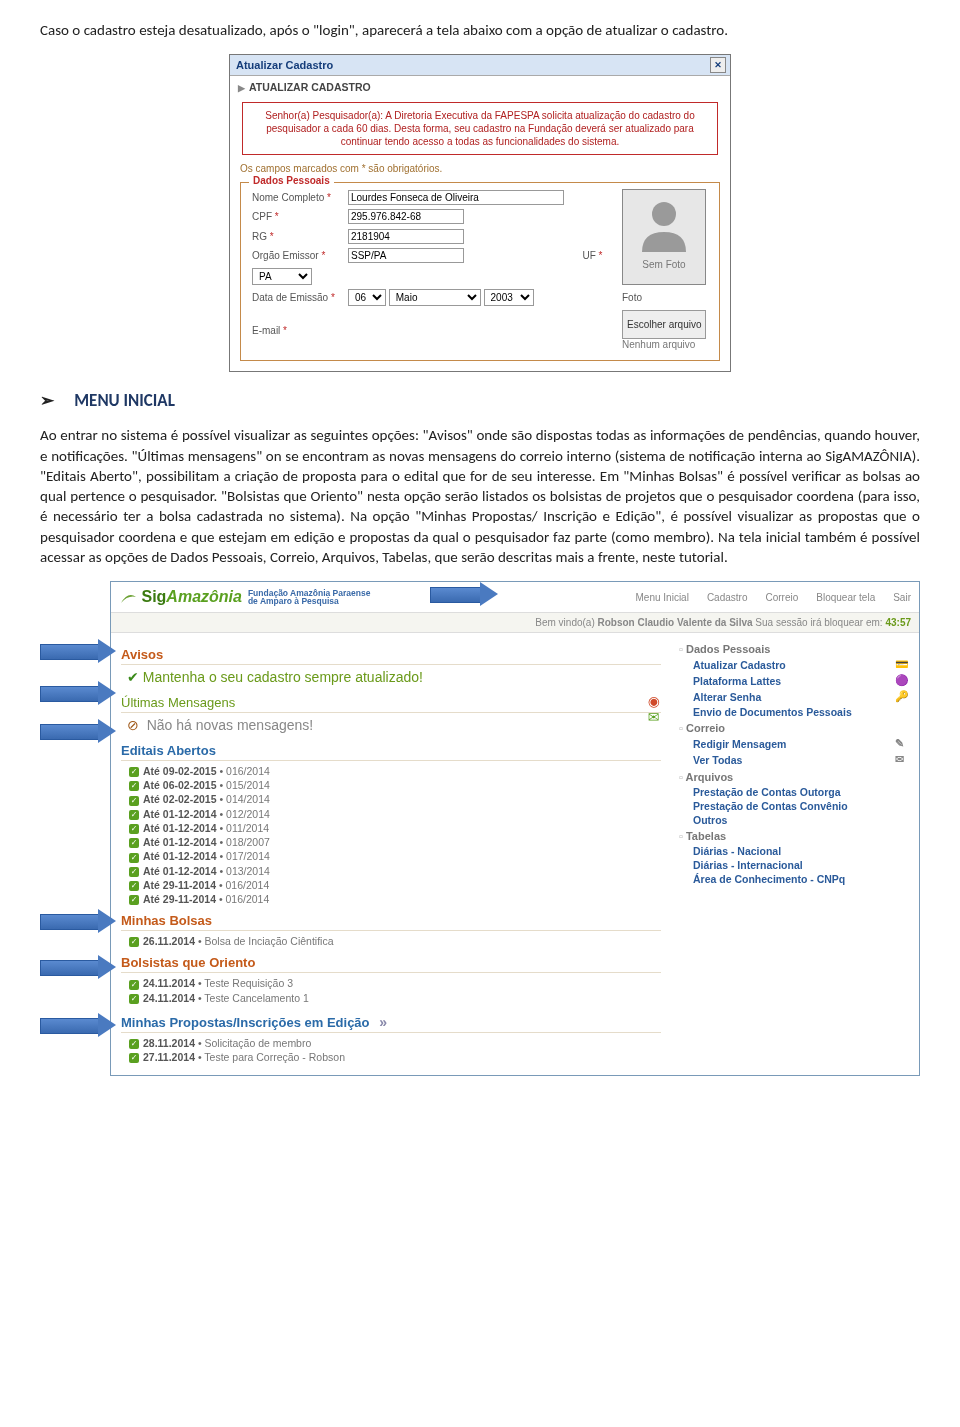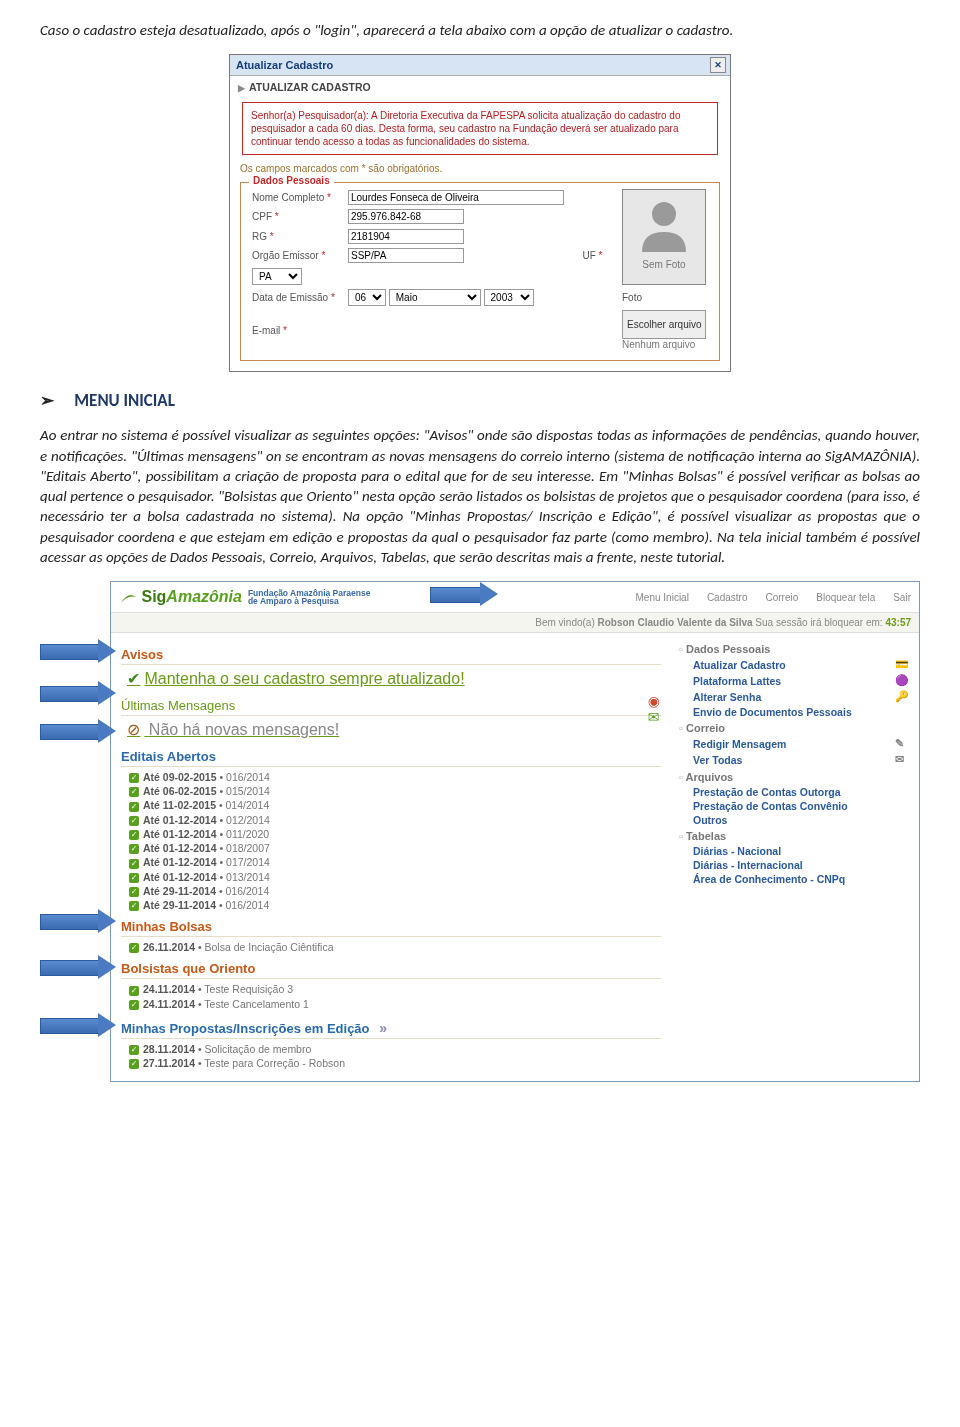--- a/index.html
+++ b/index.html
@@ -8,21 +8,20 @@
     margin: 0;
     padding: 20px 40px;
     width: 880px;
     color: #222;
   }
   .doc-para {
     font-size: 15px;
     line-height: 1.35;
     text-align: justify;
     margin: 0 0 14px 0;
-    font-style: italic;
   }
   .menu-heading {
     font-size: 17px;
     font-weight: bold;
     color: #1f3864;
     margin: 18px 0 14px 0;
   }
   .menu-heading::before {
     content: "➢";
     font-size: 17px;
@@ -71,20 +70,21 @@
     font-size: 9px;
     margin-right: 4px;
   }
   .inset1 .warnbox {
     margin: 4px 12px;
     border: 1px solid #c02a2a;
     padding: 6px 8px;
     color: #b02020;
     font-size: 10px;
     line-height: 1.3;
+    text-align: center;
   }
   .inset1 .note {
     padding: 4px 10px;
     color: #a07030;
     font-size: 10px;
   }
   .inset1 .fieldset {
     margin: 4px 10px 10px 10px;
     border: 1px solid #c48a4a;
     padding: 4px 8px 8px 8px;
@@ -207,21 +207,21 @@
     padding-bottom: 2px;
   }
   .inset2 h3.sec-blue {
     color: #2a6aa8;
     font-size: 13px;
     font-weight: bold;
     margin: 10px 0 4px 0;
     border-bottom: 1px solid #e5dcca;
     padding-bottom: 2px;
   }
-  .inset2 .linegreen { color: #6a9a1a; font-size: 16px; margin: 2px 0 2px 6px; text-decoration: underline; }
+  .inset2 .linegreen { color: #6a9a1a; font-size: 14px; margin: 2px 0 2px 6px; }
   .inset2 .linegreen .tick { color: #3a8a1a; margin-right: 4px; }
   .inset2 .linegreen .msg { color: #888; }
   .inset2 .item {
     font-size: 10.5px;
     color: #666;
     margin: 2px 0 2px 8px;
   }
   .inset2 .item .badge {
     display: inline-block;
     width: 10px; height: 10px;
@@ -343,21 +343,21 @@
         <td colspan="3"><input type="text" style="width: 110px;" value="2181904"></td>
       </tr>
       <tr>
         <td class="lbl"><span>Orgão Emissor</span><span class="ast"> *</span></td>
         <td><input type="text" style="width: 110px;" value="SSP/PA"></td>
         <td class="lbl" style="text-align:right; padding-right:6px"><span>UF</span><span class="ast"> *</span></td>
         <td></td>
       </tr>
       <tr>
         <td class="lbl">
-          <select style="width:50px">
+          <select style="width:60px">
             <option>PA</option>
           </select>
         </td>
         <td colspan="3"></td>
       </tr>
       <tr>
         <td class="lbl"><span>Data de Emissão</span><span class="ast"> *</span></td>
         <td colspan="3">
           <select style="width:38px"><option>06</option></select>
           <select style="width:92px"><option>Maio</option></select>
@@ -443,23 +443,23 @@
         <h3 class="sec-green">Últimas Mensagens</h3>
         <div class="linegreen">
           <span class="tick" style="color:#a05a1a">⊘</span>
           <span class="msg">Não há novas mensagens!</span>
         </div>
 
         <h3 class="sec-blue">Editais Abertos</h3>
         <div id="editais-list">
             <div class="item"><span class="badge">✓</span><span class="date">Até 09-02-2015</span> • <span class="edital">016/2014</span></div>
             <div class="item"><span class="badge">✓</span><span class="date">Até 06-02-2015</span> • <span class="edital">015/2014</span></div>
-            <div class="item"><span class="badge">✓</span><span class="date">Até 11-02-2015</span> • <span class="edital">014/2014</span></div>
+            <div class="item"><span class="badge">✓</span><span class="date">Até 02-02-2015</span> • <span class="edital">014/2014</span></div>
             <div class="item"><span class="badge">✓</span><span class="date">Até 01-12-2014</span> • <span class="edital">012/2014</span></div>
-            <div class="item"><span class="badge">✓</span><span class="date">Até 01-12-2014</span> • <span class="edital">011/2020</span></div>
+            <div class="item"><span class="badge">✓</span><span class="date">Até 01-12-2014</span> • <span class="edital">011/2014</span></div>
             <div class="item"><span class="badge">✓</span><span class="date">Até 01-12-2014</span> • <span class="edital">018/2007</span></div>
             <div class="item"><span class="badge">✓</span><span class="date">Até 01-12-2014</span> • <span class="edital">017/2014</span></div>
             <div class="item"><span class="badge">✓</span><span class="date">Até 01-12-2014</span> • <span class="edital">013/2014</span></div>
             <div class="item"><span class="badge">✓</span><span class="date">Até 29-11-2014</span> • <span class="edital">016/2014</span></div>
             <div class="item"><span class="badge">✓</span><span class="date">Até 29-11-2014</span> • <span class="edital">016/2014</span></div>
           </div>
 
         <h3 class="sec-red">Minhas Bolsas</h3>
         <div id="bolsas-list">
             <div class="item"><span class="badge">✓</span><span class="date">26.11.2014</span> • <span class="edital">Bolsa de Inciação Ciêntifica</span></div>

